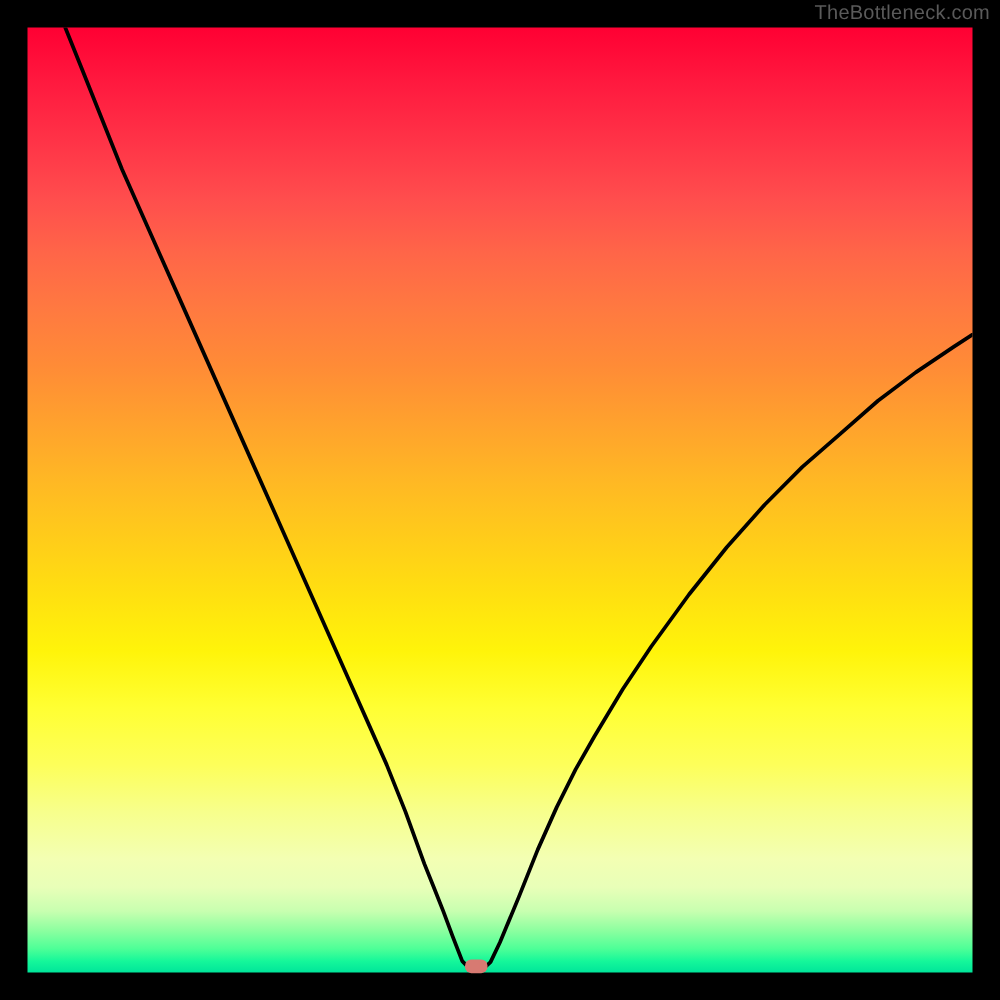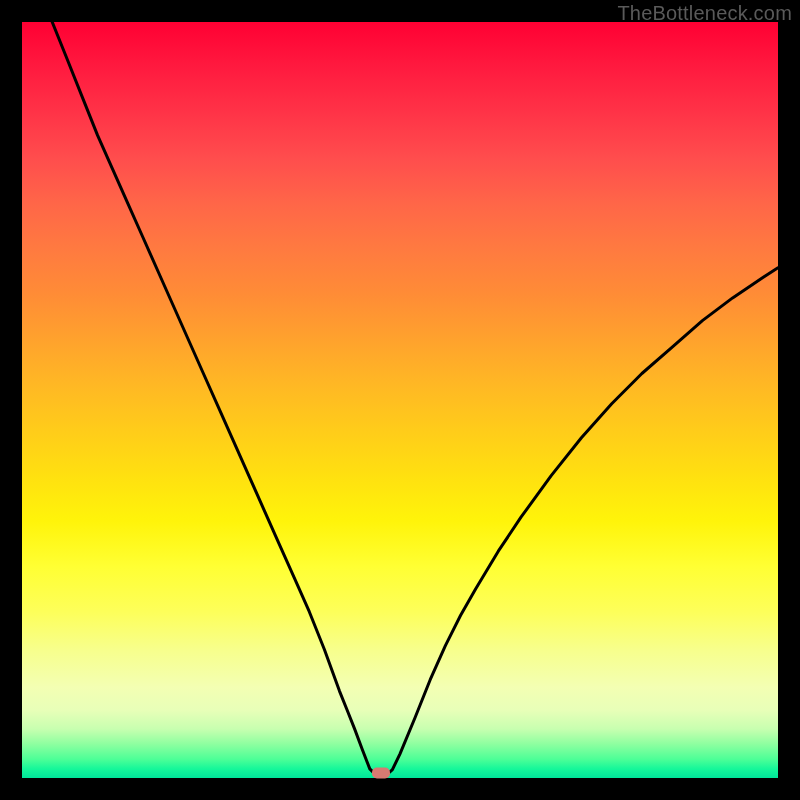--- a/index.html
+++ b/index.html
@@ -48,21 +48,21 @@
       #4dff97 97.5%,
       #15f79a 98.8%,
       #00e59a 100%
     );
   }
   .watermark {
     position: absolute;
     top: 2px;
     right: 8px;
     color: #5a5a5a;
-    font-size: 20px;
+    font-size: 16px;
     font-weight: 500;
     letter-spacing: 0.2px;
   }
   svg.curve {
     position: absolute;
     left: 0;
     top: 0;
     width: 756px;
     height: 756px;
   }

